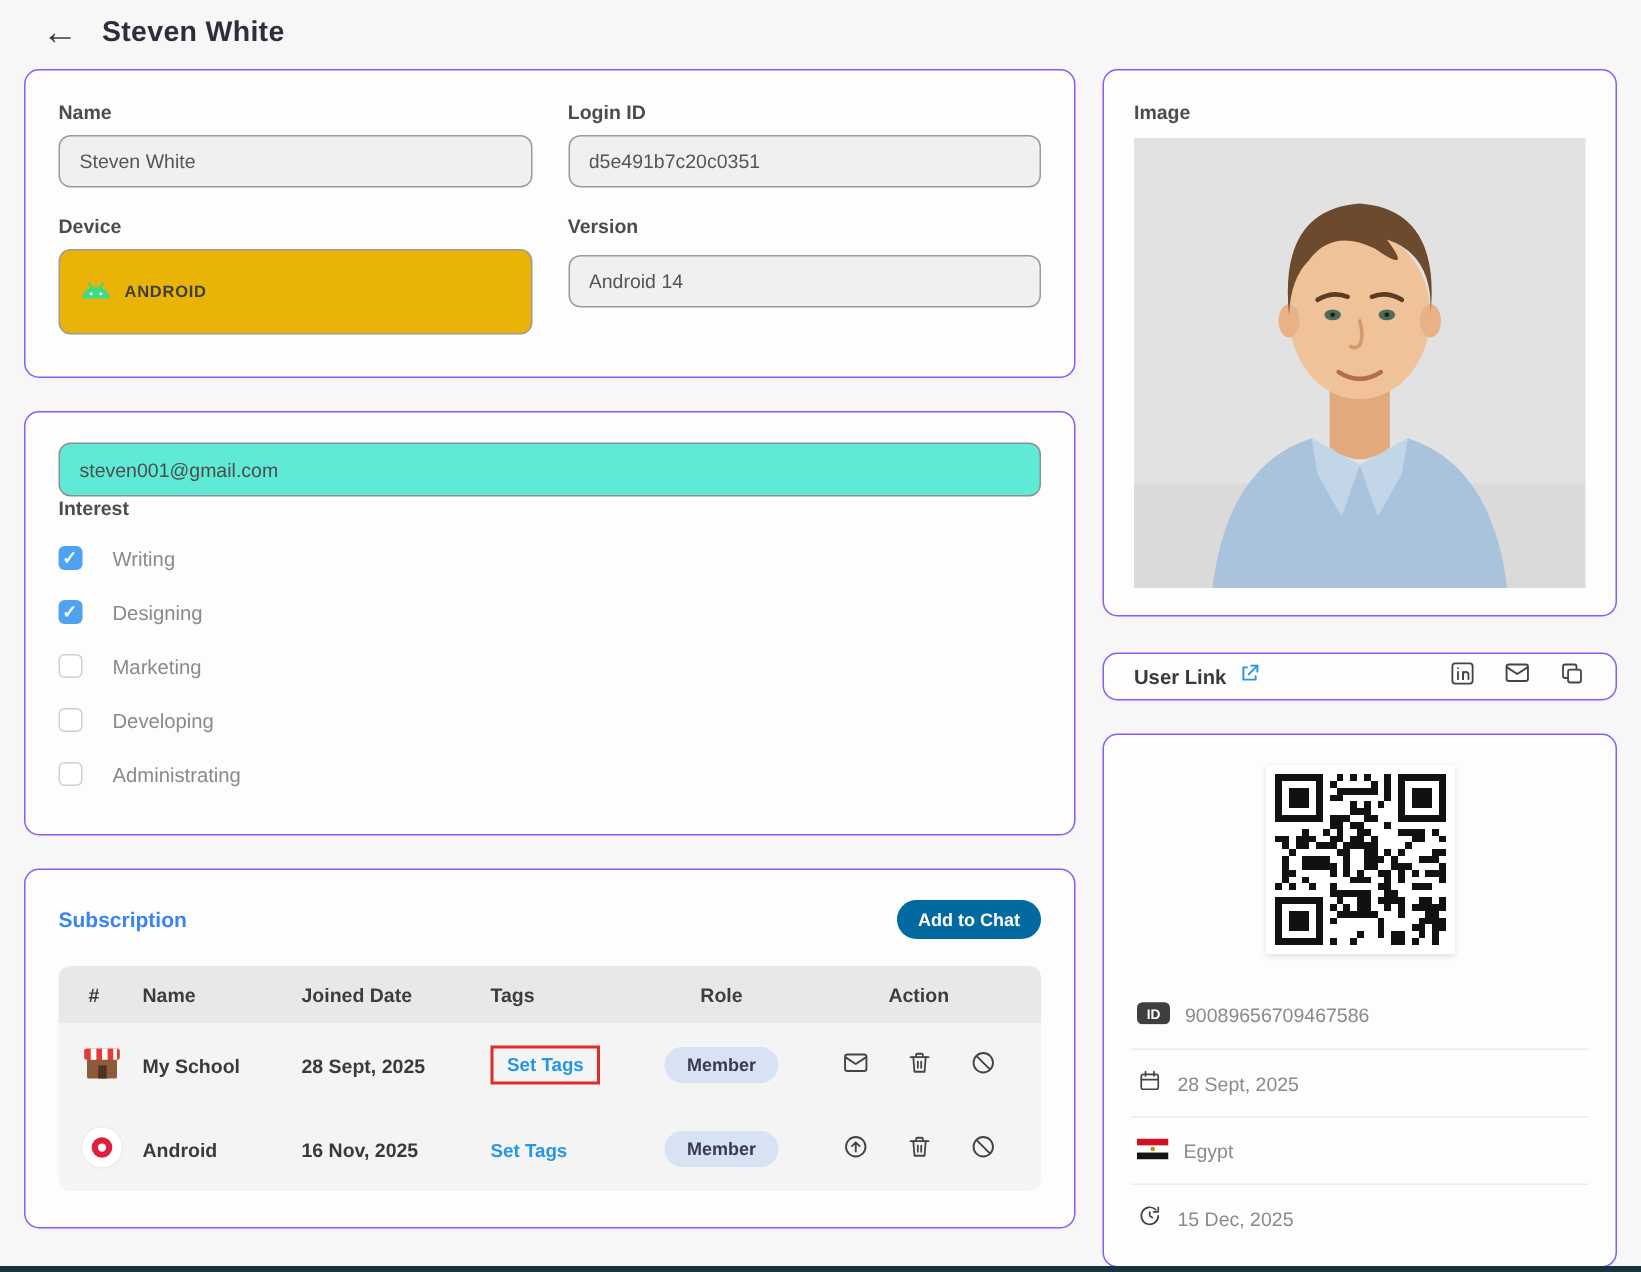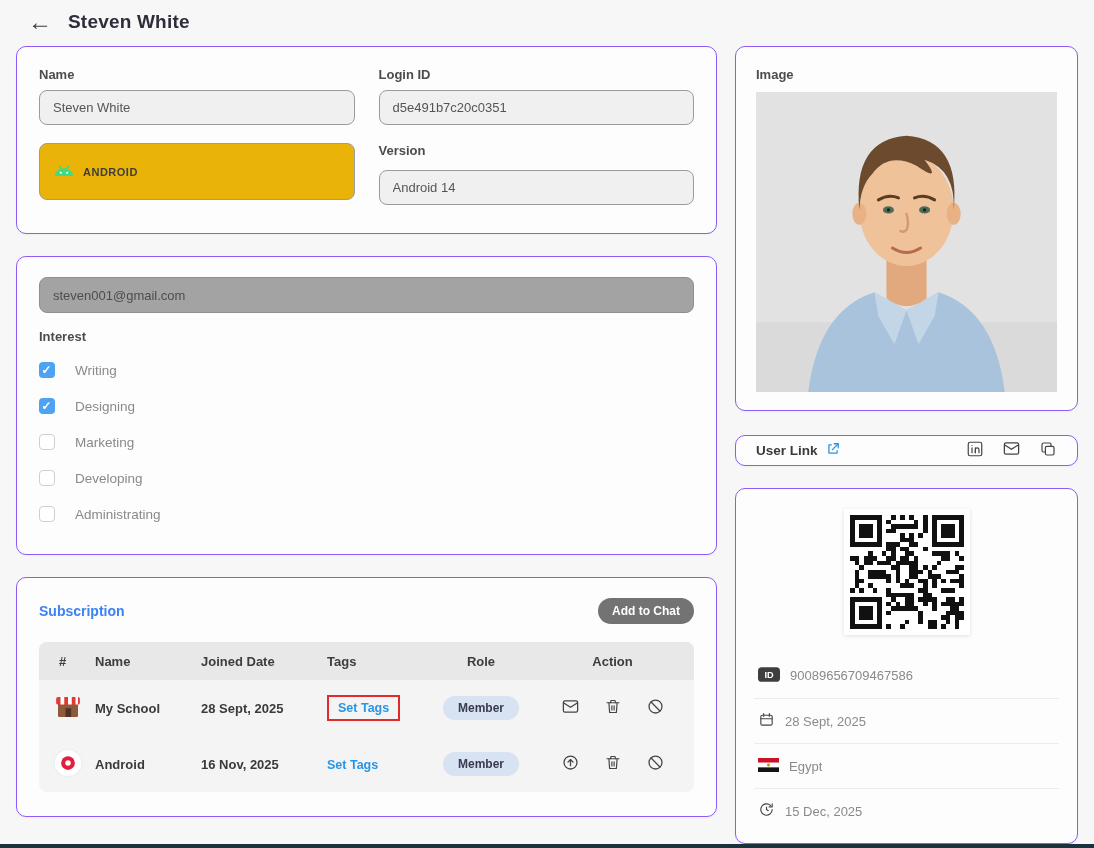--- a/index.html
+++ b/index.html
@@ -49,43 +49,43 @@
     display:flex; align-items:center; gap:8px;
     padding:0 13px;
     font-size:11px; font-weight:bold; letter-spacing:.5px; color:#3e3e3e;
   }
   .version-input { height:35px; margin-top:4px; }
 
   
   .email-card { margin-top:22px; padding:20px 22px 22px; }
   .email-input {
     width:100%; height:36px;
-    background:#a3a3a3;
+    background:#5eead4;
     border:1px solid #8f8f8f;
     border-radius:8px;
     padding:0 13px; font-size:13px; color:#4d4d4d;
     font-family:"Liberation Sans", sans-serif;
   }
-  .interest-label { margin-top:16px; }
+  .interest-label { }
   .interest-row { display:flex; align-items:center; gap:20px; height:36px; cursor:pointer; }
   .checkbox { width:16px; height:16px; border-radius:4px; flex:none; position:relative; }
   .checkbox.checked { background:#4da3f2; }
   .checkbox.checked::after {
     content:"✓"; position:absolute; left:2.5px; top:0.5px;
     color:#fff; font-size:12px; font-weight:bold;
   }
   .checkbox.unchecked { background:#fff; border:1.5px solid #cfcfcf; }
   .interest-text { font-size:13.5px; color:#8a8a8a; }
 
   
   .subscription-card { margin-top:22px; padding:20px 22px 24px; }
   .sub-header { display:flex; justify-content:space-between; align-items:center; }
   .sub-title { font-size:14px; font-weight:bold; color:#3b82f6; }
   .add-chat-btn {
-    background:#737373; color:#fff; border:none; cursor:pointer;
+    background:#0369a1; color:#fff; border:none; cursor:pointer;
     font-size:12px; font-weight:600;
     padding:6px 14px; border-radius:14px;
     font-family:"Liberation Sans", sans-serif;
   }
   .table { margin-top:18px; border-radius:8px; overflow:hidden; background:#f4f4f4; }
   .trow { display:grid; grid-template-columns:50px 106px 126px 98px 112px 1fr; align-items:center; padding:0 6px; }
   .thead { background:#e8e8e8; height:38px; font-size:13px; font-weight:bold; color:#3d3d3d; }
   .tbody-row { height:56px; font-size:13px; color:#3d3d3d; }
   .cell-num { padding-left:14px; }
   .row-icon { width:30px; height:30px; margin-left:8px; }
@@ -136,20 +136,21 @@
     <section class="card details-card">
       <div>
         <div class="field-label">Name</div>
         <input class="text-input" value="Steven White" style="">
       </div>
       <div>
         <div class="field-label">Login ID</div>
         <input class="text-input" value="d5e491b7c20c0351" style="">
       </div>
       <div>
+        <div class="field-label">Device</div>
         <div class="device-box">
           <span>
             <svg width="22" height="13" viewBox="0 0 24 14">
                 <path d="M2 13a10 8.5 0 0 1 20 0z" fill="#3ddc84"></path>
                 <line x1="7" y1="2" x2="9" y2="5" stroke="#3ddc84" stroke-width="1.6" stroke-linecap="round"></line>
                 <line x1="17" y1="2" x2="15" y2="5" stroke="#3ddc84" stroke-width="1.6" stroke-linecap="round"></line>
                 <circle cx="8.5" cy="9.5" r="1.1" fill="#fff"></circle>
                 <circle cx="15.5" cy="9.5" r="1.1" fill="#fff"></circle>
               </svg>
           </span>

